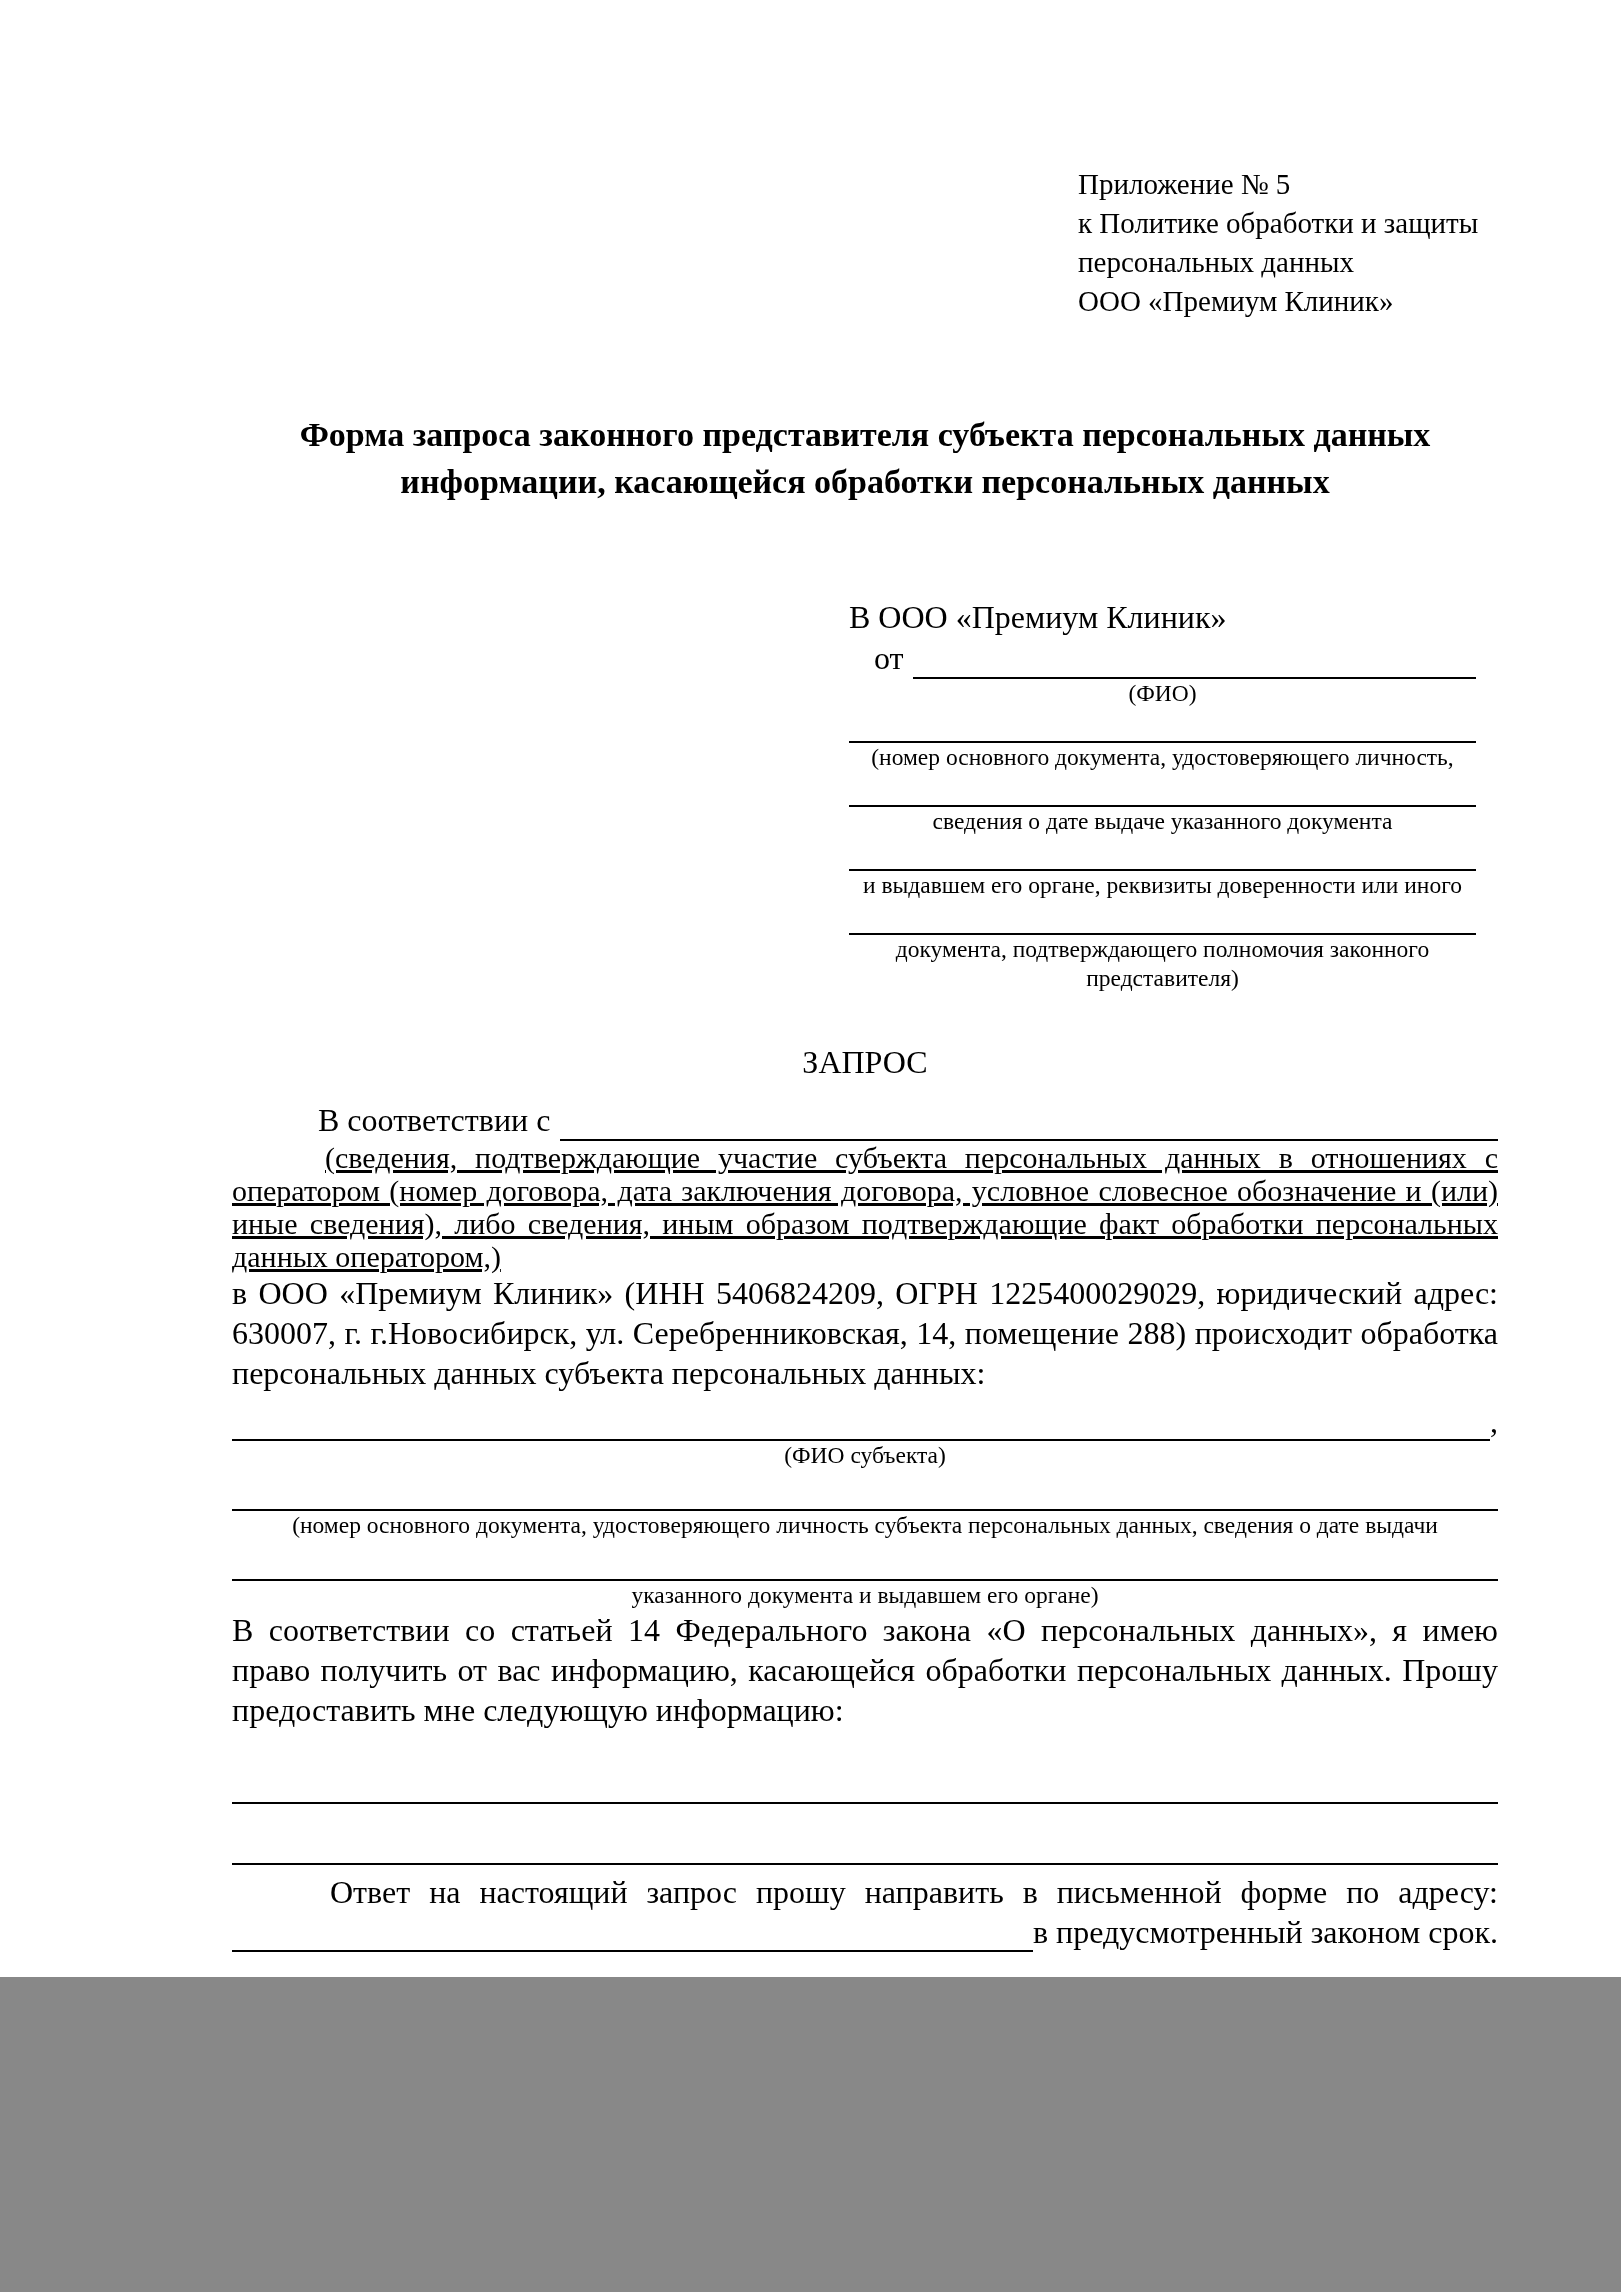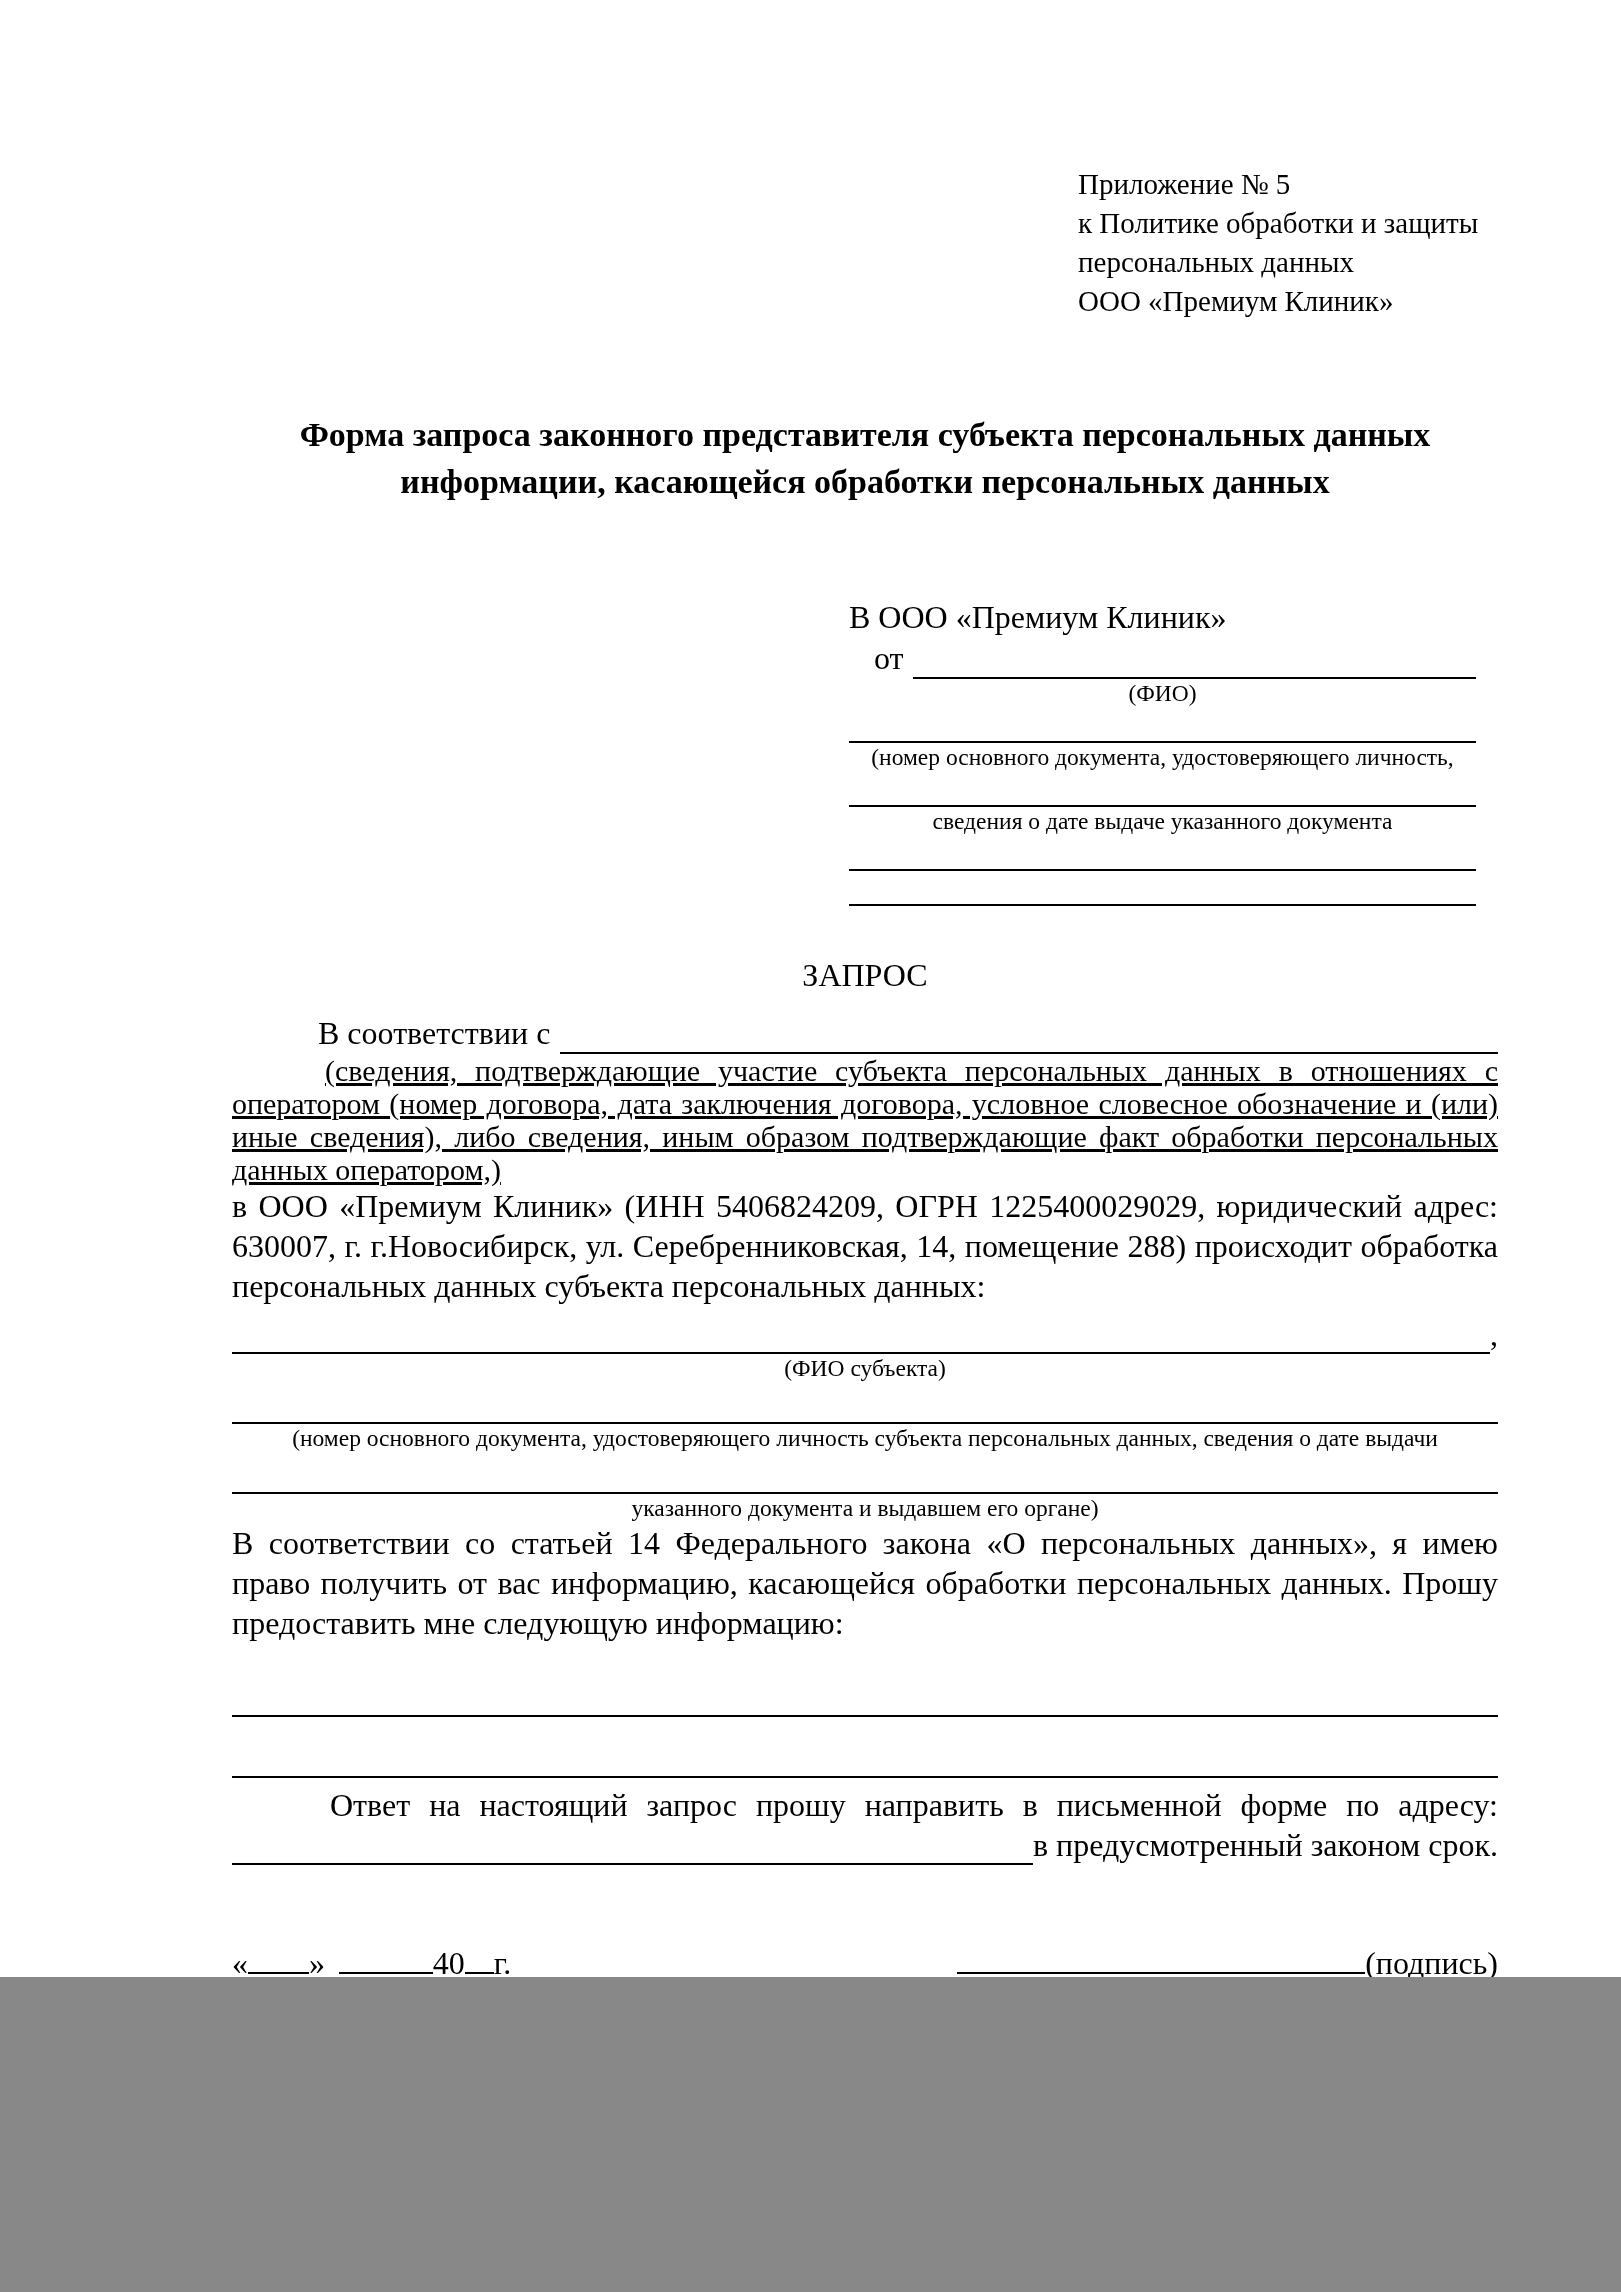--- a/index.html
+++ b/index.html
@@ -161,22 +161,24 @@
       </div>
       <div class="fcap">(ФИО)</div>
 
       <div class="fline"></div>
       <div class="fcap">(номер основного документа, удостоверяющего личность,</div>
 
       <div class="fline"></div>
       <div class="fcap">сведения о дате выдаче указанного документа</div>
 
       <div class="fline"></div>
-
-      <div class="fline"></div>
+      <div class="fcap">и выдавшем его органе, реквизиты доверенности или иного</div>
+
+      <div class="fline"></div>
+      <div class="fcap">документа, подтверждающего полномочия законного представителя)</div>
     </div>
 
     <div class="request-heading">ЗАПРОС</div>
 
     <div class="basis-row">
       <span class="label">В соответствии с</span>
       <span class="fill"></span>
     </div>
     <div class="small-note">(сведения, подтверждающие участие субъекта персональных данных в отношениях с оператором (номер договора, дата заключения договора, условное словесное обозначение и (или) иные сведения), либо сведения, иным образом подтверждающие факт обработки персональных данных оператором,)</div>
 

